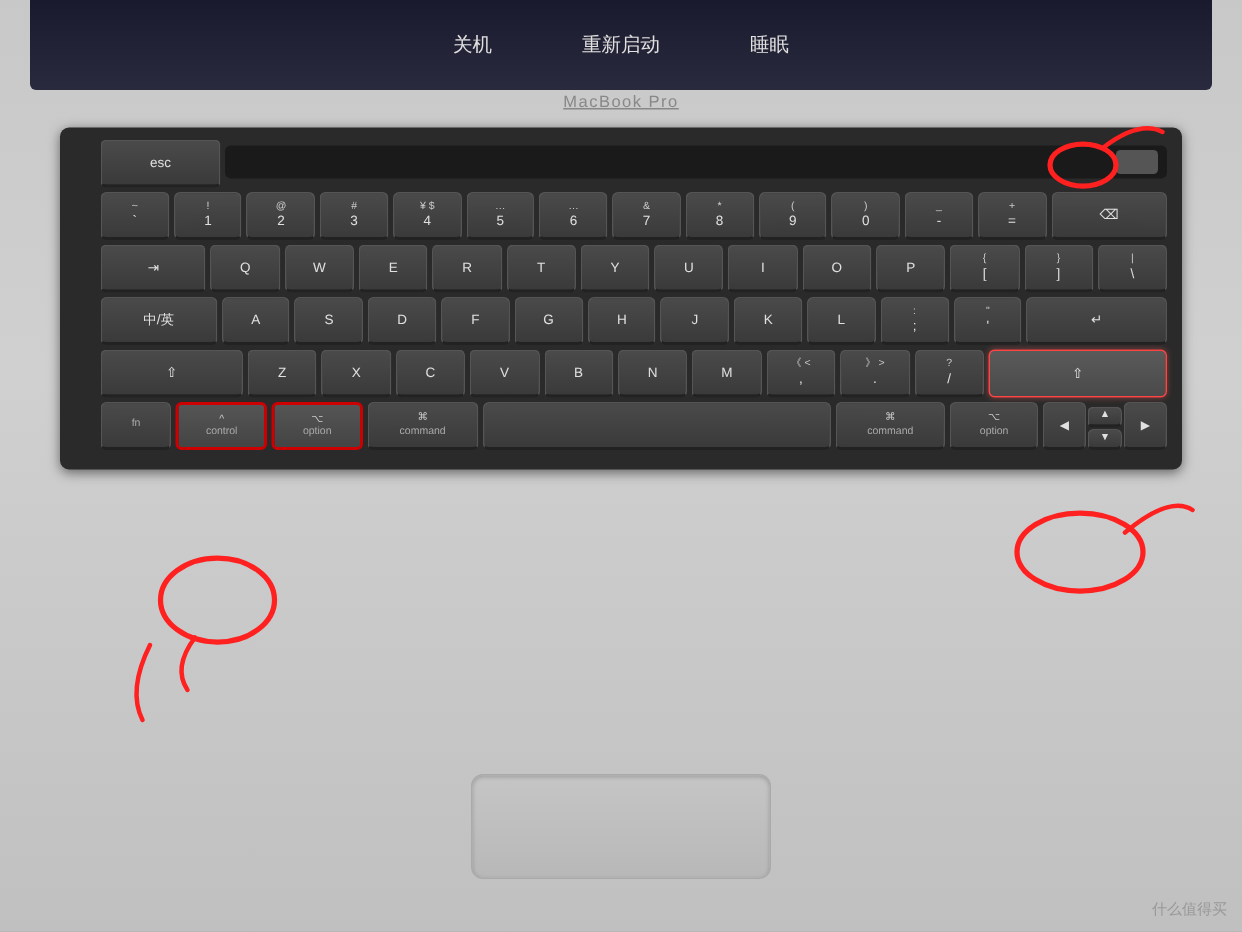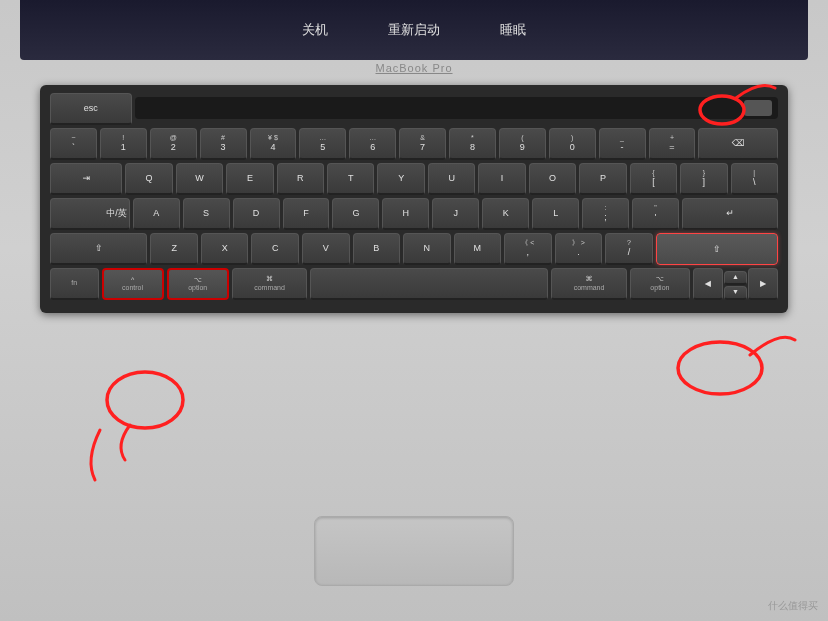--- a/index.html
+++ b/index.html
@@ -80,20 +80,21 @@
       height: 16px;
       width: 24px;
     }
 
     
     .key-row {
       display: flex;
       gap: 3px;
       margin-bottom: 3px;
       align-items: flex-end;
+      margin-left: 17px;
     }
 
     
     .key {
       background: linear-gradient(180deg, #4a4a4a 0%, #3a3a3a 100%);
       border-radius: 4px;
       color: #e0e0e0;
       font-size: 8px;
       display: flex;
       flex-direction: column;
@@ -123,21 +124,21 @@
     }
 
     .key .sub-label {
       font-size: 7px;
       color: #aaa;
     }
 
     
     .key-esc { flex: 1.2; }
     .key-tab { flex: 1.6; }
-    .key-caps { flex: 1.8; align-items: flex-end; }
+    .key-caps { flex: 1.8; }
     .key-shift-l { flex: 2.2; }
     .key-shift-r { flex: 2.8; }
     .key-backspace { flex: 1.8; }
     .key-return { flex: 2.2; }
     .key-fn { flex: 1.1; }
     .key-control { flex: 1.4; }
     .key-option { flex: 1.4; }
     .key-command-l { flex: 1.8; }
     .key-space { flex: 6; }
     .key-command-r { flex: 1.8; }

